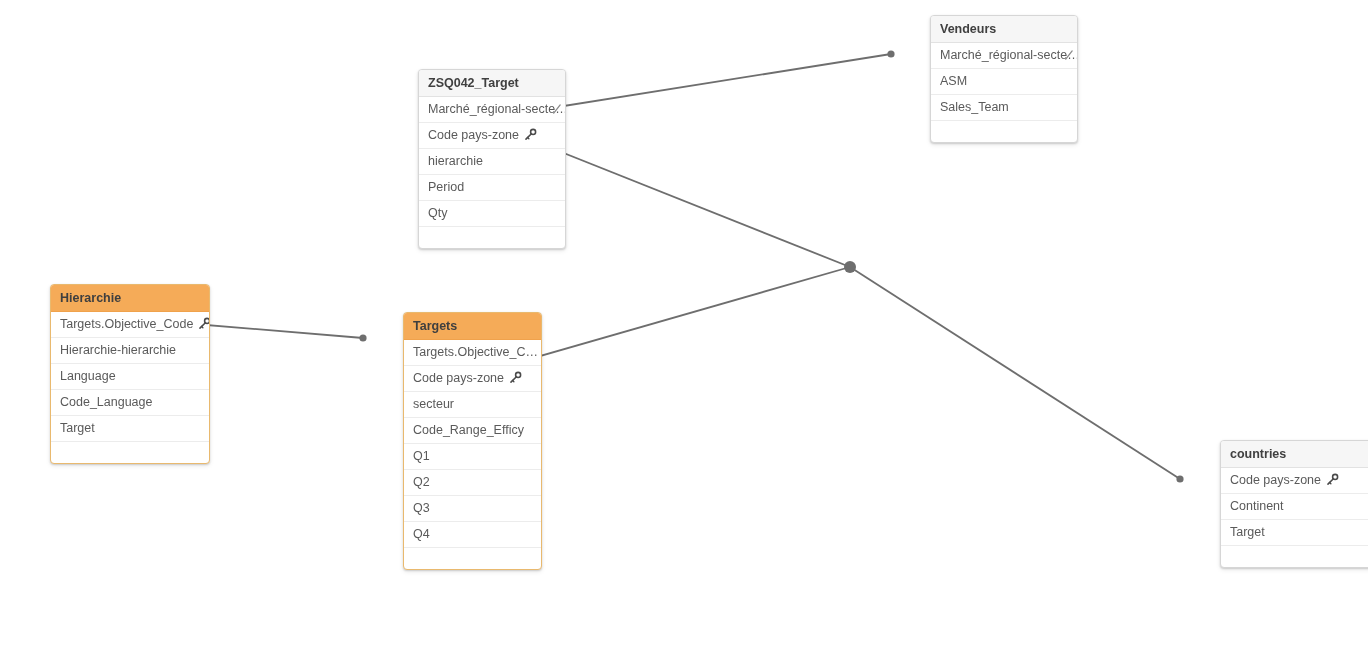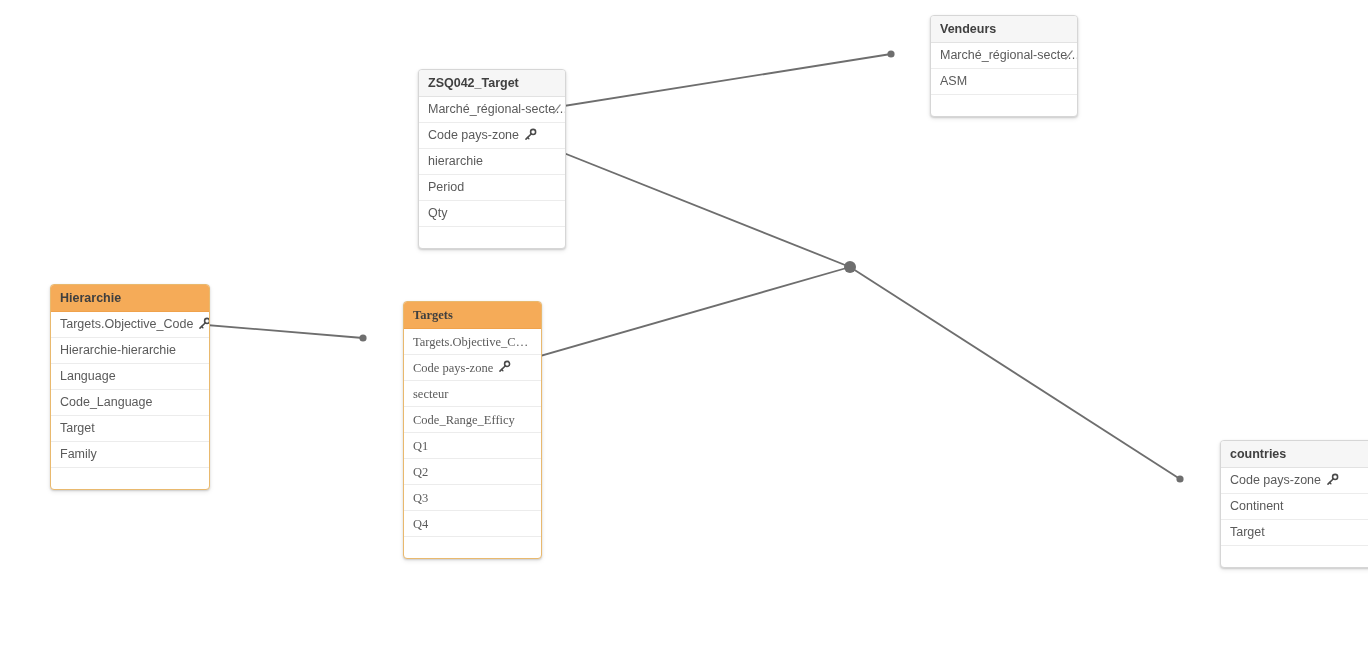--- a/index.html
+++ b/index.html
@@ -143,39 +143,39 @@
         <div class="fld fld-spacer"></div>
       </div>
       <div class="tbl" style="left: 890px; top: 15px; width: 148px;">
         <div class="tbl-hd">Vendeurs</div>
         <div class="fld"><span class="fld-name">Marché_régional-secte…</span><span class="expico">
             <svg viewBox="0 0 12 14" width="11" height="13">
               <path d="M10 2 L3 11" stroke="#8a8a8a" stroke-width="1.4" fill="none" stroke-linecap="round"></path>
             </svg>
           </span></div>
         <div class="fld"><span class="fld-name">ASM</span></div>
+        <div class="fld last"><span class="fld-name">Sales_Team</span></div>
         <div class="fld fld-spacer"></div>
       </div>
       <div class="tbl accent" style="left: 10px; top: 284px; width: 160px;">
         <div class="tbl-hd">Hierarchie</div>
         <div class="fld"><span class="fld-name">Targets.Objective_Code</span><span class="keyico"><svg viewBox="0 0 16 16" width="13" height="13">
               <g fill="#4a4a4a">
                 <circle cx="11.2" cy="4.8" r="3.1" fill="none" stroke="#4a4a4a" stroke-width="1.9"></circle>
                 <path d="M9.1 7.0 L2.4 13.7" stroke="#4a4a4a" stroke-width="1.9" stroke-linecap="round" fill="none"></path>
                 <path d="M4.4 11.7 L6.0 13.3" stroke="#4a4a4a" stroke-width="1.7" stroke-linecap="round" fill="none"></path>
               </g>
             </svg></span></div>
         <div class="fld"><span class="fld-name">Hierarchie-hierarchie</span></div>
         <div class="fld"><span class="fld-name">Language</span></div>
         <div class="fld"><span class="fld-name">Code_Language</span></div>
         <div class="fld"><span class="fld-name">Target</span></div>
-        <div class="fld last"><span class="fld-name">Family</span></div>
-        <div class="fld fld-spacer"></div>
-      </div>
-      <div class="tbl accent" style="left: 363px; top: 301px; width: 139px; font-family: Liberation Serif, serif;">
+        <div class="fld fld-spacer"></div>
+      </div>
+      <div class="tbl accent" style="left: 363px; top: 312px; width: 139px;">
         <div class="tbl-hd">Targets</div>
         <div class="fld"><span class="fld-name">Targets.Objective_C…</span></div>
         <div class="fld"><span class="fld-name">Code pays-zone</span><span class="keyico"><svg viewBox="0 0 16 16" width="13" height="13">
               <g fill="#4a4a4a">
                 <circle cx="11.2" cy="4.8" r="3.1" fill="none" stroke="#4a4a4a" stroke-width="1.9"></circle>
                 <path d="M9.1 7.0 L2.4 13.7" stroke="#4a4a4a" stroke-width="1.9" stroke-linecap="round" fill="none"></path>
                 <path d="M4.4 11.7 L6.0 13.3" stroke="#4a4a4a" stroke-width="1.7" stroke-linecap="round" fill="none"></path>
               </g>
             </svg></span></div>
         <div class="fld"><span class="fld-name">secteur</span></div>

